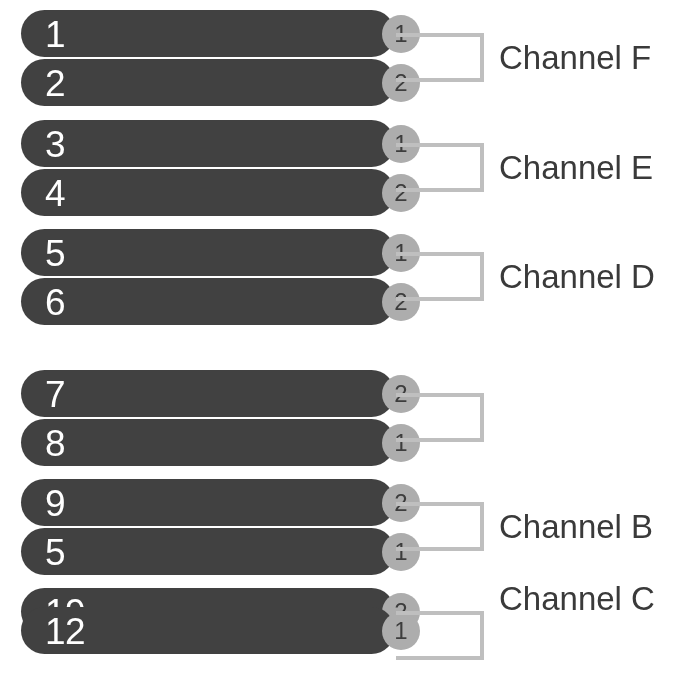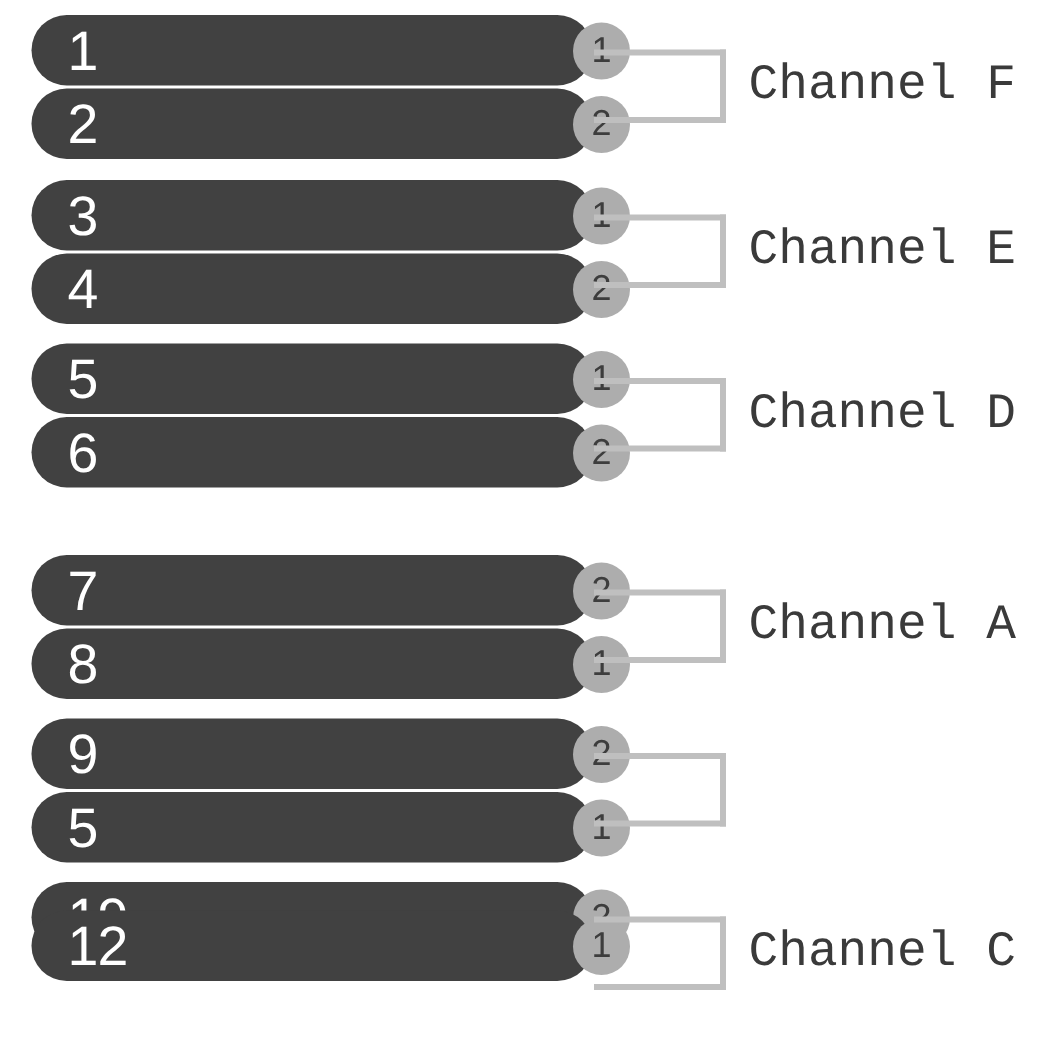--- a/index.html
+++ b/index.html
@@ -77,21 +77,20 @@
   
   .channel-label {
     position: absolute;
     left: 499px;
     color: #3A3A3A;
     font-size: 33px;
     font-weight: 400;
     line-height: 1;
     white-space: nowrap;
     transform: translateY(-50%);
-    font-family: Liberation Mono, monospace;
   }
 </style>
 </head>
 <body>
 
 <div id="stage">
 
   <div class="lane" style="top:10px">
     <span class="lane-number">1</span>
     <span class="port">1</span>
@@ -144,16 +143,16 @@
   <div class="bracket" style="top:33px;height:49px"></div>
   <div class="bracket" style="top:143px;height:49px"></div>
   <div class="bracket" style="top:252px;height:49px"></div>
   <div class="bracket" style="top:393px;height:49px"></div>
   <div class="bracket" style="top:502px;height:49px"></div>
   <div class="bracket" style="top:611px;height:49px"></div>
 
   <div class="channel-label" style="top:57px">Channel F</div>
   <div class="channel-label" style="top:276px">Channel D</div>
   <div class="channel-label" style="top:167px">Channel E</div>
-  <div class="channel-label" style="top:417px">Channel A</div>
-  <div class="channel-label" style="top:635px">Channel C</div>
+  <div class="channel-label" style="top:526px">Channel B</div>
+  <div class="channel-label" style="top:598px">Channel C</div>
 
 </div>
 
 </body></html>

